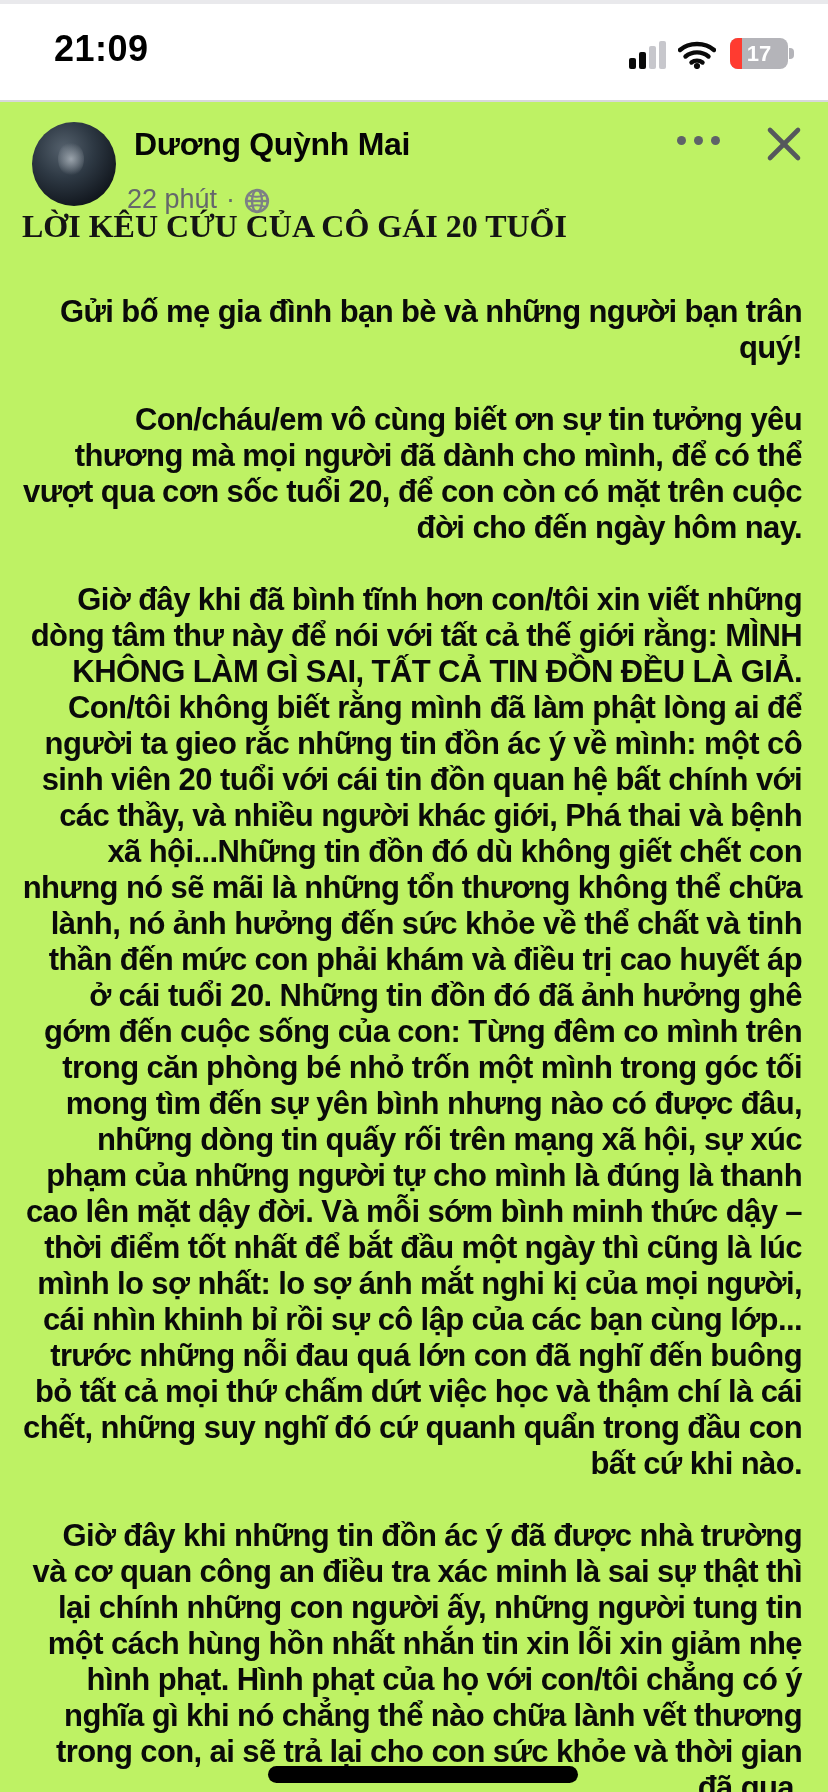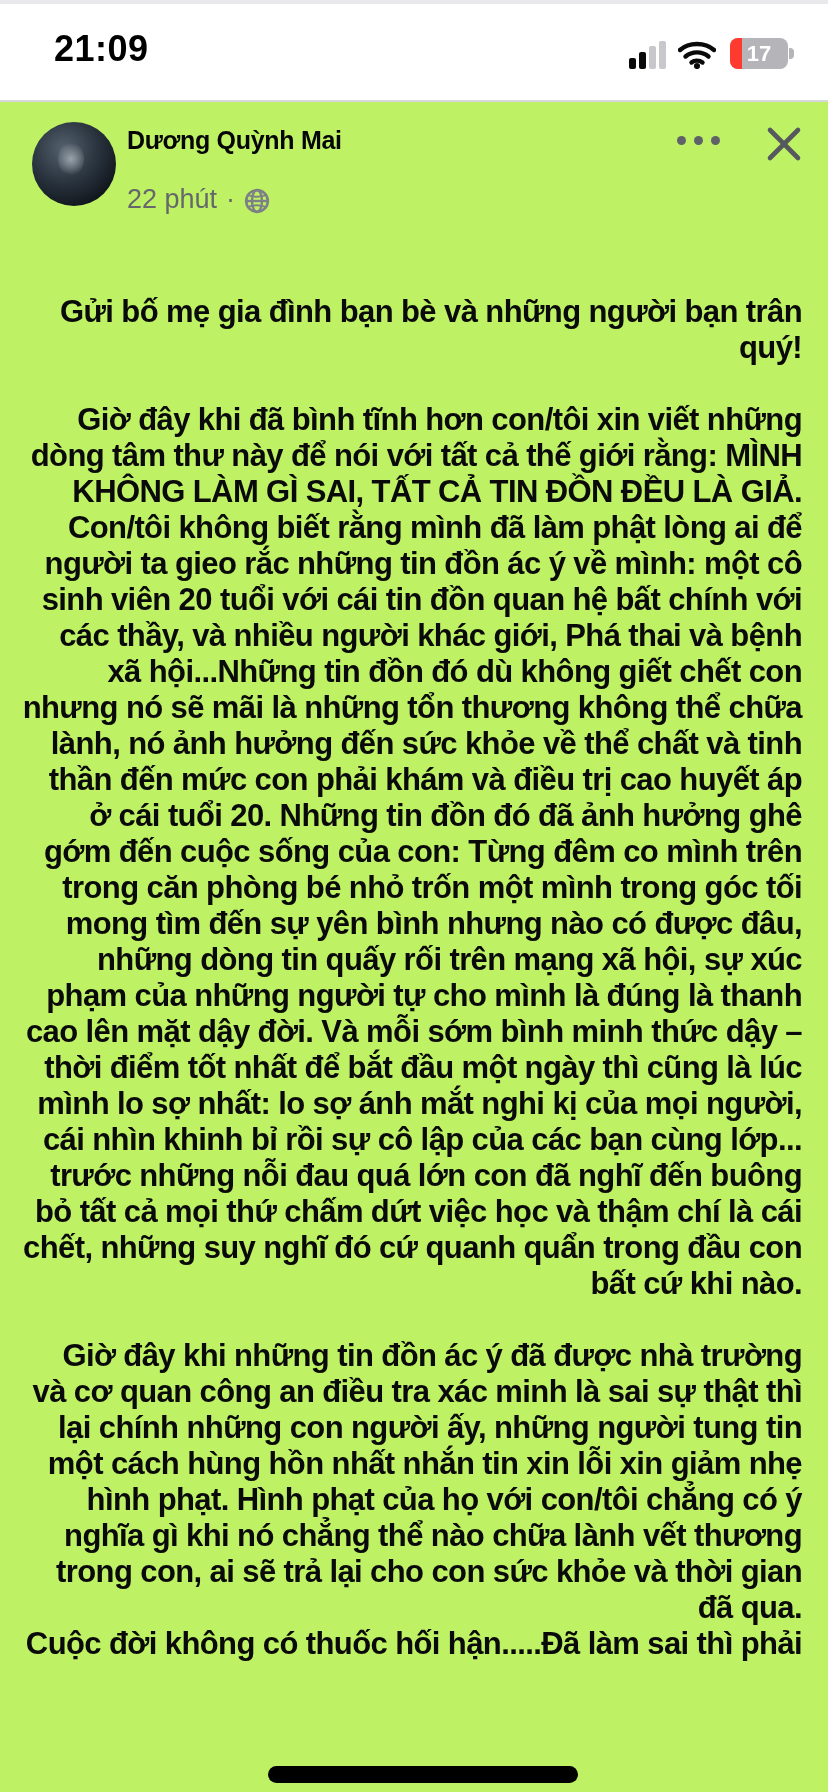--- a/index.html
+++ b/index.html
@@ -22,21 +22,21 @@
   .bat-fill{position:absolute;left:0;top:0;bottom:0;width:12px;background:#ff3b30;}
   .bat-num{position:absolute;left:0;top:0;width:58px;height:31px;display:flex;align-items:center;justify-content:center;
            font-size:22px;font-weight:700;color:#fff;}
   .bat-nub{position:absolute;right:0;top:10px;width:5px;height:11px;border-radius:0 4px 4px 0;background:#b4b4b9;}
   .hairline{position:absolute;top:96px;left:0;width:828px;height:2px;background:#d8d8dc;}
   
   .avatar{position:absolute;left:32px;top:118px;width:84px;height:84px;border-radius:50%;
           background:radial-gradient(circle at 38% 32%, #55616d 0%, #2e3944 38%, #10151c 78%);}
   .avatar::after{content:"";position:absolute;left:26px;top:20px;width:26px;height:34px;border-radius:50%;
           background:radial-gradient(circle, #9aa3ab 0%, rgba(60,70,80,0) 75%);}
-  .poster-name{position:absolute;left:127px;top:122px;font-size:25px;font-weight:700;color:#050505;letter-spacing:-.3px;}
+  .poster-name{position:absolute;left:134px;top:122px;font-size:32px;font-weight:700;color:#050505;letter-spacing:-.3px;}
   .post-meta{position:absolute;left:127px;top:180px;display:flex;align-items:center;gap:9px;
              font-size:27px;color:#65676b;}
   .globe{width:26px;height:26px;margin-top:2px;}
   .more-dots{position:absolute;left:672px;top:132px;display:flex;gap:8px;width:52px;justify-content:center;cursor:pointer;}
   .more-dots i{width:9px;height:9px;border-radius:50%;background:#5f6368;display:block;}
   .close-x{position:absolute;left:758px;top:112px;width:52px;height:56px;display:flex;align-items:center;justify-content:center;cursor:pointer;}
   
   .post-title{position:absolute;left:22px;top:204px;width:780px;
               font-family:"Liberation Serif", serif;font-weight:700;font-size:32px;color:#141414;}
   .post-body{position:absolute;left:0;top:290px;width:828px;padding:0 26px 0 22px;box-sizing:border-box;}
@@ -94,22 +94,24 @@
       <i></i>
       <i></i>
   </div>
   <div class="close-x" title="Close">
     <svg width="44" height="44" viewBox="0 0 44 44">
       <line x1="8" y1="8" x2="36" y2="36" stroke="#55585c" stroke-width="4.6" stroke-linecap="round"></line>
       <line x1="36" y1="8" x2="8" y2="36" stroke="#55585c" stroke-width="4.6" stroke-linecap="round"></line>
     </svg>
   </div>
 
+  <div class="post-title">LỜI KÊU CỨU CỦA CÔ GÁI 20 TUỔI</div>
   <div class="post-body">
       <p> Gửi bố mẹ gia đình bạn bè và những người bạn trân quý!</p>
+      <p> Con/cháu/em vô cùng biết ơn sự tin tưởng yêu thương mà mọi người đã dành cho mình, để có thể vượt qua cơn sốc tuổi 20, để con còn có mặt trên cuộc đời cho đến ngày hôm nay.</p>
       <p> Giờ đây khi đã bình tĩnh hơn con/tôi xin viết những dòng tâm thư này để nói với tất cả thế giới rằng: MÌNH KHÔNG LÀM GÌ SAI, TẤT CẢ TIN ĐỒN ĐỀU LÀ GIẢ. Con/tôi không biết rằng mình đã làm phật lòng ai để người ta gieo rắc những tin đồn ác ý về mình: một cô sinh viên 20 tuổi với cái tin đồn quan hệ bất chính với các thầy, và nhiều người khác giới, Phá thai và bệnh xã hội...Những tin đồn đó dù không giết chết con nhưng nó sẽ mãi là những tổn thương không thể chữa lành, nó ảnh hưởng đến sức khỏe về thể chất và tinh thần đến mức con phải khám và điều trị cao huyết áp ở cái tuổi 20. Những tin đồn đó đã ảnh hưởng ghê gớm đến cuộc sống của con: Từng đêm co mình trên trong căn phòng bé nhỏ trốn một mình trong góc tối mong tìm đến sự yên bình nhưng nào có được đâu, những dòng tin quấy rối trên mạng xã hội, sự xúc phạm của những người tự cho mình là đúng là thanh cao lên mặt dậy đời. Và mỗi sớm bình minh thức dậy – thời điểm tốt nhất để bắt đầu một ngày thì cũng là lúc mình lo sợ nhất: lo sợ ánh mắt nghi kị của mọi người, cái nhìn khinh bỉ rồi sự cô lập của các bạn cùng lớp... trước những nỗi đau quá lớn con đã nghĩ đến buông bỏ tất cả mọi thứ chấm dứt việc học và thậm chí là cái chết, những suy nghĩ đó cứ quanh quẩn trong đầu con bất cứ khi nào.</p>
       <p> Giờ đây khi những tin đồn ác ý đã được nhà trường và cơ quan công an điều tra xác minh là sai sự thật thì lại chính những con người ấy, những người tung tin một cách hùng hồn nhất nhắn tin xin lỗi xin giảm nhẹ hình phạt. Hình phạt của họ với con/tôi chẳng có ý nghĩa gì khi nó chẳng thể nào chữa lành vết thương trong con, ai sẽ trả lại cho con sức khỏe và thời gian đã qua.
 Cuộc đời không có thuốc hối hận.....Đã làm sai thì phải</p>
     </div>
 
   <div class="home-indicator"></div>
 
 </div>
 
 </body></html>

